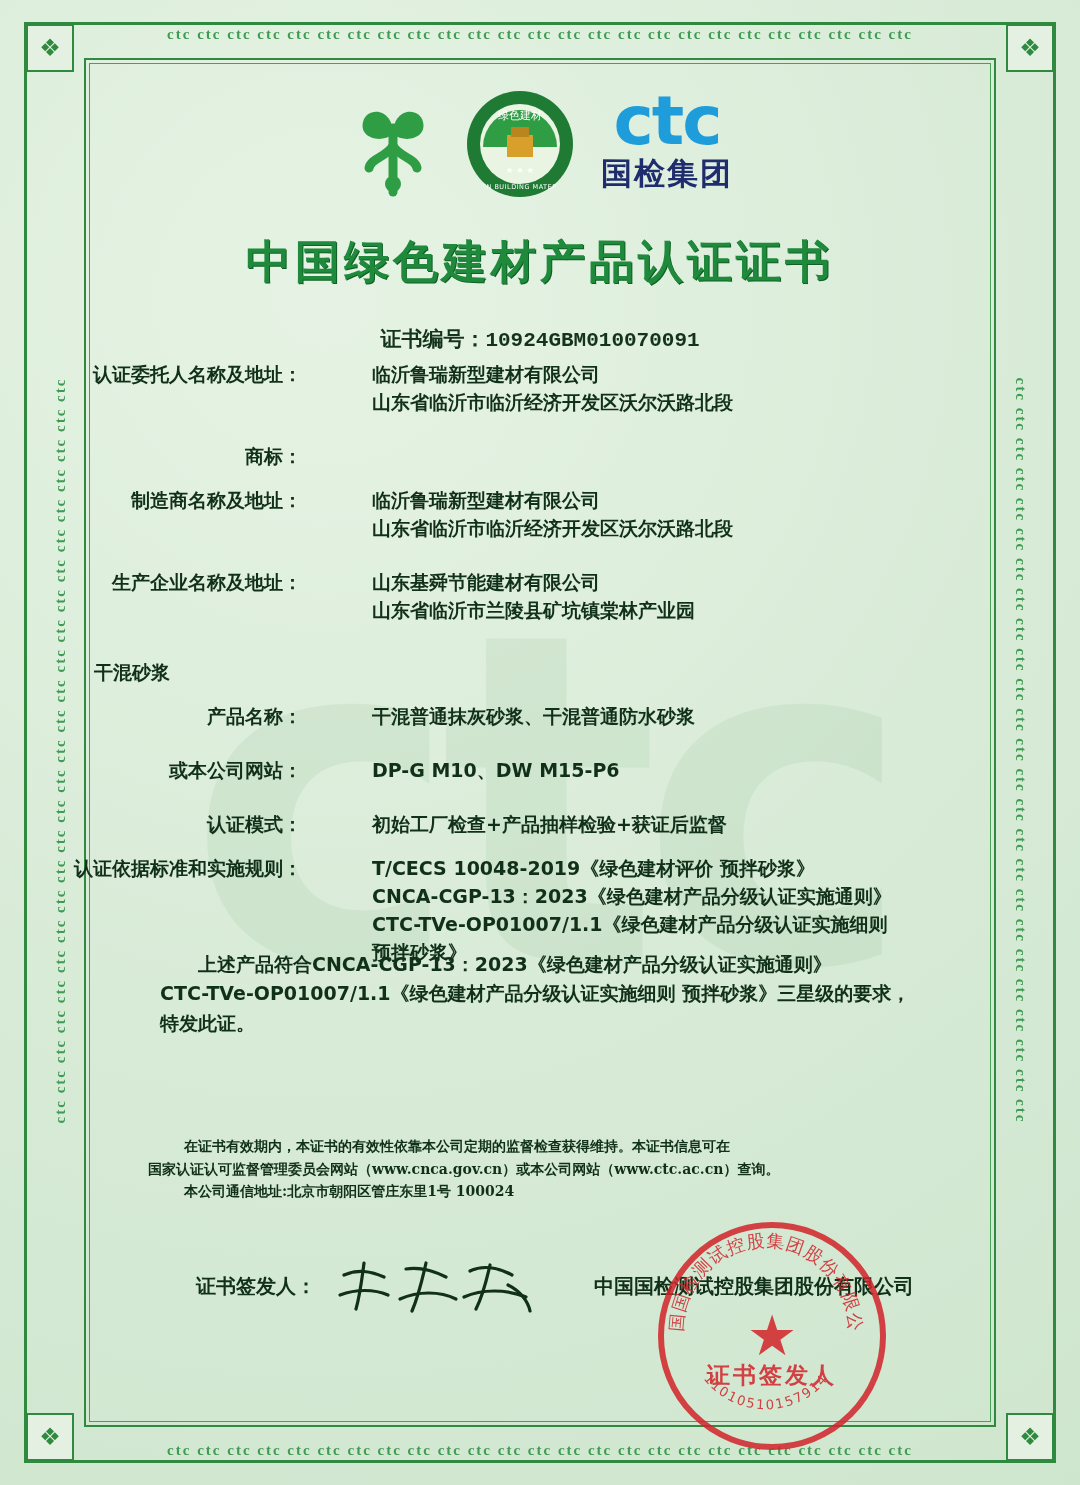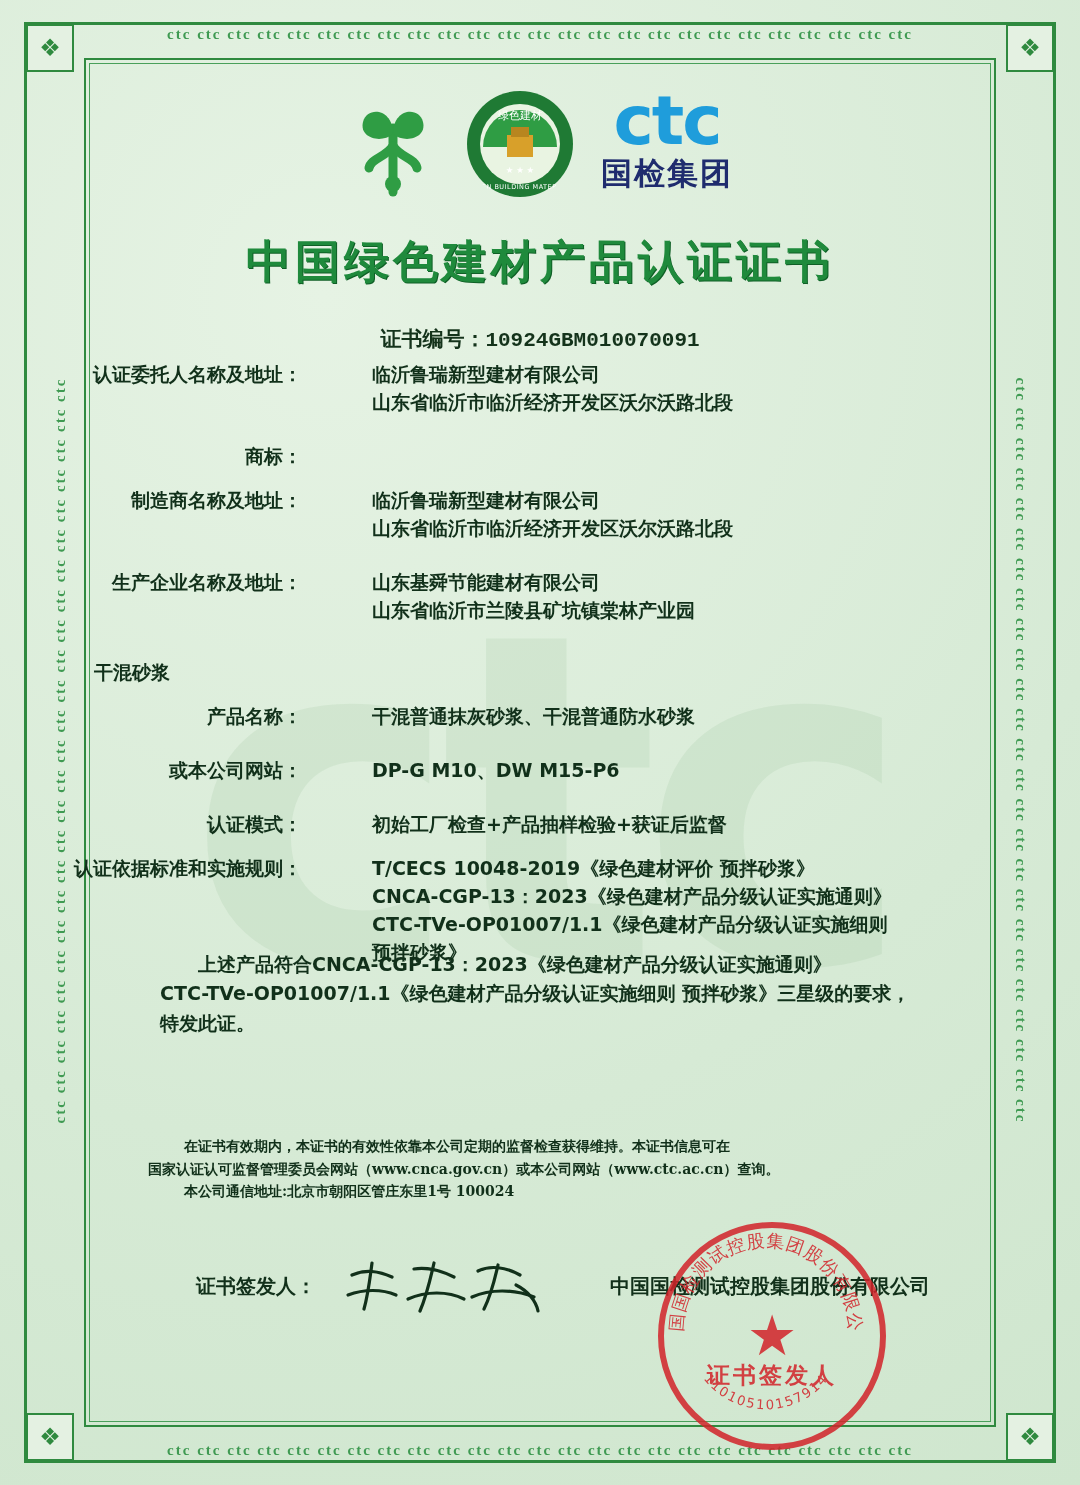--- a/index.html
+++ b/index.html
@@ -138,21 +138,20 @@
     font-family:"DejaVu Serif", serif;
   }
   .notes .indent{text-indent:36px;}
 
   
   .sign-row{
     position:absolute;left:196px;top:1255px;right:150px;
     display:flex;align-items:center;
     font-size:20px;font-weight:bold;color:#11301a;
     font-family:Liberation Sans, sans-serif;
-    justify-content:space-between;
   }
   .sig-script{
     margin-left:14px;width:212px;height:62px;position:relative;
   }
   .company{margin-left:52px;}
 
   
   .stamp{
     position:absolute;left:658px;top:1222px;width:216px;height:216px;
     border:6px solid #d2232a;border-radius:50%;

